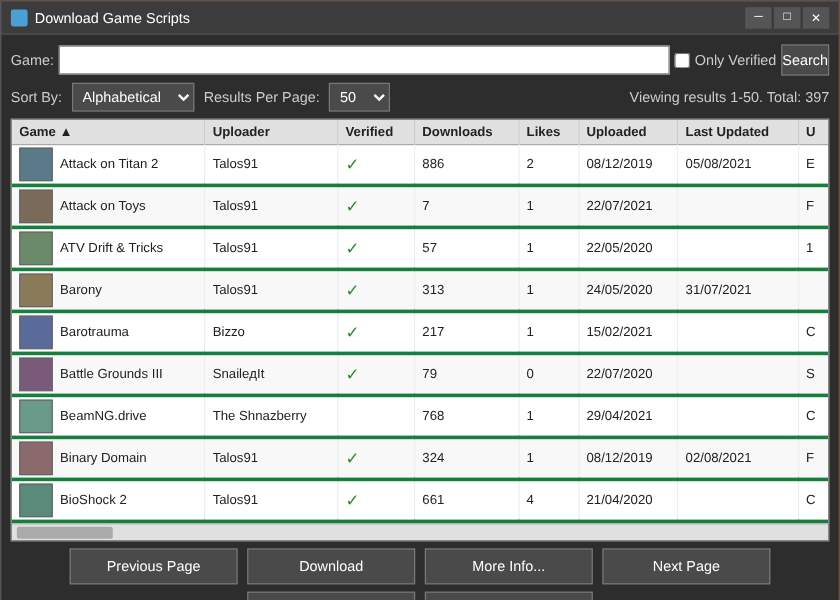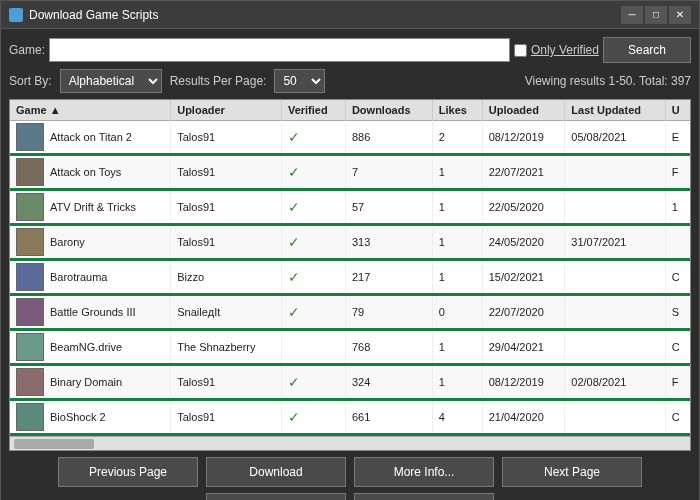--- a/index.html
+++ b/index.html
@@ -82,30 +82,29 @@
       border: 1px solid #888;
       padding: 2px 4px;
       font-size: 12px;
     }
     .checkbox-label {
       display: flex;
       align-items: center;
       gap: 4px;
       color: #ccc;
       font-size: 12px;
-      text-decoration: underline;
     }
     .checkbox-label input { cursor: pointer; }
     .btn {
       height: 26px;
       background: #4a4a4a;
       border: 1px solid #777;
       color: #fff;
       font-size: 12px;
-      padding: 0 24px;
+      padding: 0 0;
       cursor: pointer;
     }
 
     .sort-row {
       display: flex;
       align-items: center;
       gap: 8px;
       color: #ccc;
     }
     .sort-row select {

